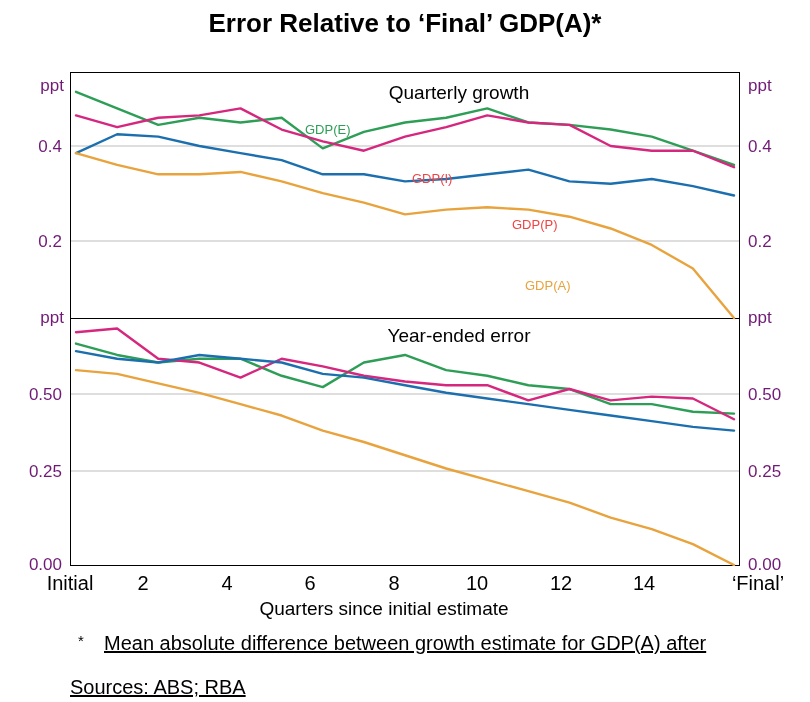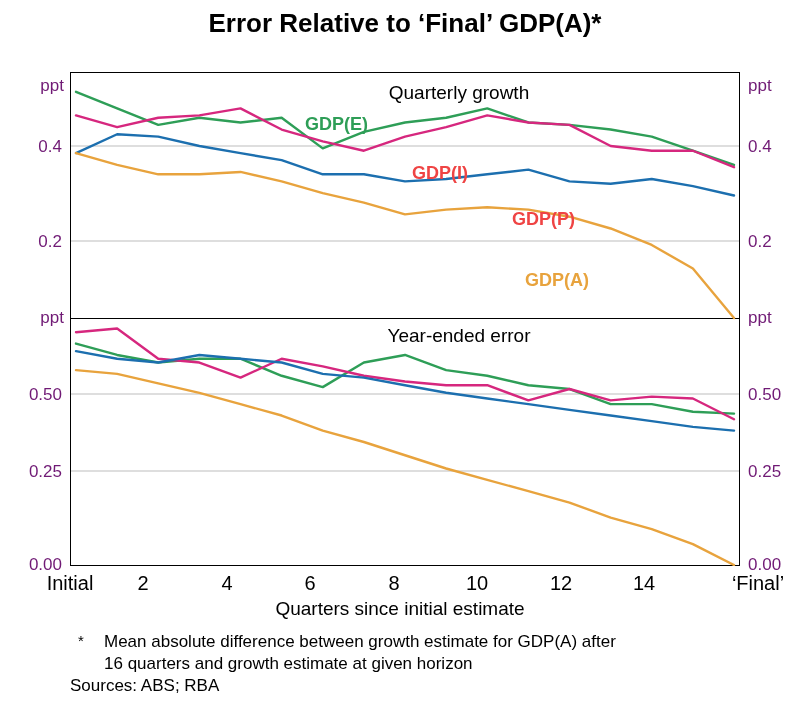--- a/index.html
+++ b/index.html
@@ -60,43 +60,44 @@
   .tick-right { text-align: left; }
   .panel-caption {
     position: absolute;
     font-size: 19px;
     text-align: center;
     width: 778px;
     left: 70px;
   }
   .series-label {
     position: absolute;
-    font-size: 18px;
-    font-weight: bold;
+    font-size: 13px;
+    font-weight: normal;
     white-space: nowrap;
+    margin-top: 8px;
   }
   .xaxis-label {
     position: absolute;
     font-size: 20px;
     text-align: center;
     white-space: nowrap;
   }
   .xtitle {
     position: absolute;
     top: 598px;
     left: 0;
     width: 768px;
     text-align: center;
     font-size: 19px;
-    padding-left: 16px;
   }
   .footnote {
     position: absolute;
-    font-size: 17px;
+    font-size: 20px;
     white-space: pre;
+    text-decoration: underline;
   }
   .fn-marker {
     position: absolute;
     font-size: 15px;
   }
 </style>
 </head>
 <body>
 
 <div id="root">
@@ -161,16 +162,15 @@
   <div class="xaxis-label" style="left: 374px; top: 572px; width: 40px;">8</div>
   <div class="xaxis-label" style="left: 457px; top: 572px; width: 40px;">10</div>
   <div class="xaxis-label" style="left: 541px; top: 572px; width: 40px;">12</div>
   <div class="xaxis-label" style="left: 624px; top: 572px; width: 40px;">14</div>
   <div class="xaxis-label" style="left: 718px; top: 572px; width: 80px;">‘Final’</div>
 
   <div class="xtitle">Quarters since initial estimate</div>
 
   <div class="fn-marker" style="left: 78px; top: 632px;">*</div>
   <div class="footnote" style="left: 104px; top: 632px;">Mean absolute difference between growth estimate for GDP(A) after</div>
-  <div class="footnote" style="left: 104px; top: 654px;">16 quarters and growth estimate at given horizon</div>
   <div class="footnote" style="left: 70px; top: 676px;">Sources: ABS; RBA</div>
 
 </div>
 
 </body></html>

